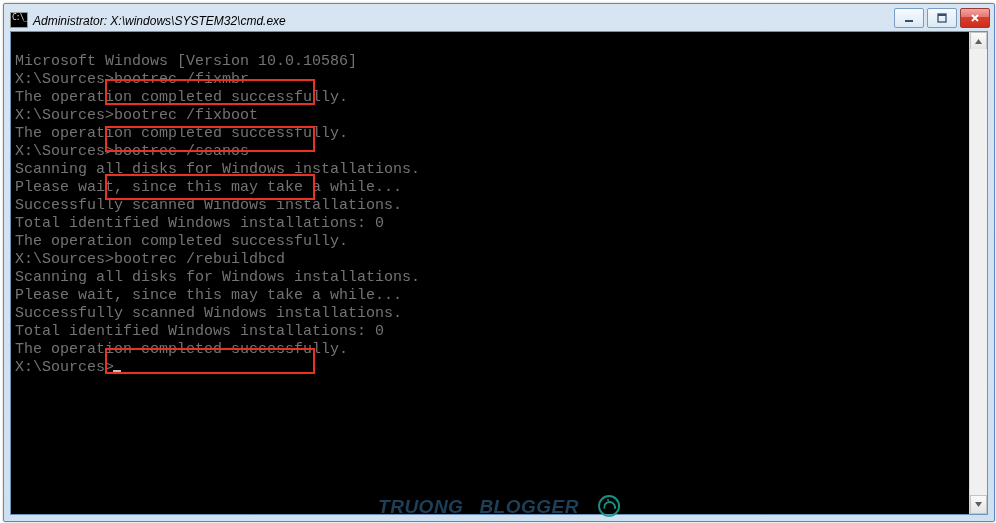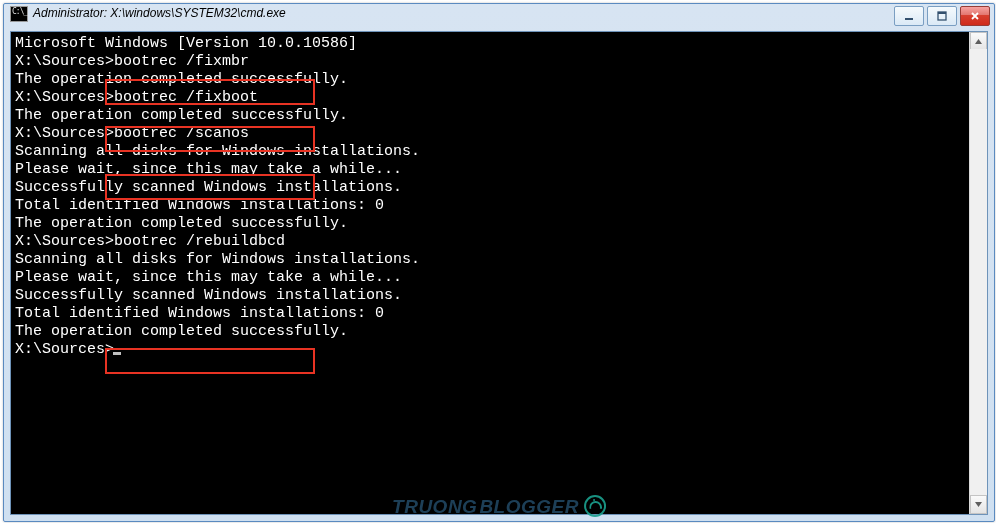--- a/index.html
+++ b/index.html
@@ -1,34 +1,34 @@
 <!DOCTYPE html>
 <html><head>
 <meta charset="utf-8">
 <style>
   html,body{margin:0;padding:0;width:996px;height:523px;overflow:hidden;font-family:"Segoe UI",Tahoma,sans-serif;background:#fff}
   .window{position:absolute;top:3px;left:3px;width:990px;height:517px;border:1px solid #5a8ac0;background:linear-gradient(to bottom,#d7e4f2 0,#cfe0f1 100%);box-shadow:0 0 2px rgba(0,0,0,.3);border-radius:2px}
-  .titlebar{height:22px;display:flex;align-items:flex-start;padding:2px 2px 2px 6px;font-size:12px;color:#000}
+  .titlebar{height:22px;display:flex;align-items:flex-end;padding:2px 2px 2px 6px;font-size:12px;color:#000}
   .titlebar .ico{width:16px;height:14px;margin-right:5px;position:relative;background:#000;border:1px solid #999;flex:0 0 auto}
   .titlebar .ico::after{content:"C:\\_";position:absolute;top:-2px;left:1px;font:8px/14px Consolas,monospace;color:#ddd;letter-spacing:-1px}
   .titlebar .ttl{flex:1 1 auto;white-space:nowrap;font-style:italic}
   .winbtns{display:flex;gap:3px;margin-right:2px}
   .winbtn{width:28px;height:18px;border:1px solid #7a9ec2;border-radius:2px;background:linear-gradient(to bottom,#f6fafd,#dbe9f6);display:flex;align-items:center;justify-content:center;cursor:default}
   .winbtn svg{display:block}
   .winbtn.close{background:linear-gradient(to bottom,#f7a3a0 0,#e2766f 45%,#d74030 46%,#cf2b1b 100%);border-color:#963c36}
   .client{position:absolute;top:27px;left:6px;right:6px;bottom:6px;background:#fff;border:1px solid #6e93b9;display:flex}
-  .console{flex:1 1 auto;background:#000;color:#ffffff;font:15px/18px Consolas,"Courier New",monospace;padding:3px 0 0 4px;letter-spacing:0;position:relative;overflow:hidden;white-space:pre}
+  .console{flex:1 1 auto;background:#000;color:#737373;font:15px/18px Consolas,"Courier New",monospace;padding:21px 0 0 4px;letter-spacing:0;position:relative;overflow:hidden;white-space:pre}
   .console .line{display:block;position:relative}
   .hl{position:absolute;border:2px solid #e83323;pointer-events:none}
   .scroll{flex:0 0 17px;background:#f0f0f0;border-left:1px solid #dadada;position:relative}
   .sbtn{height:17px;background:linear-gradient(to bottom,#fafafa,#e4e4e4);border:1px solid #c4c4c4;display:flex;align-items:center;justify-content:center}
   .sbtn.dn{position:absolute;bottom:0;left:0;right:0}
   .track{position:absolute;top:17px;bottom:17px;left:0;right:0;background:#f0f0f0}
   .cursor{display:inline-block;width:8px;height:3px;background:#c0c0c0;vertical-align:baseline;position:relative;top:2px;margin-left:-1px}
-  .watermark{position:absolute;bottom:4px;left:50%;transform:translateX(-50%);font:italic 700 19px/1 Arial,sans-serif;color:#20455f;letter-spacing:.5px;display:flex;align-items:center;gap:2px;opacity:.92}
+  .watermark{position:absolute;bottom:4px;left:50%;transform:translateX(-50%);font:italic 700 19px/1 Arial,sans-serif;color:#20455f;letter-spacing:.5px;display:flex;align-items:center;gap:16px;opacity:.92}
   .watermark .thin{font-weight:700}
   .wm-ico{width:18px;height:18px;border:2px solid #1b9e8c;border-radius:50%;position:relative;margin-left:3px}
   .wm-ico::before{content:"";position:absolute;top:2px;left:7px;width:2px;height:2px;border-radius:50%;background:#1b9e8c}
   .wm-ico::after{content:"";position:absolute;left:3.5px;width:9px;height:9px;border:2px solid #1b9e8c;border-radius:50%;top:4px;clip-path:inset(0 0 40% 0)}
 </style>
 </head>
 <body>
 
 <div class="window">
   <div class="titlebar">

